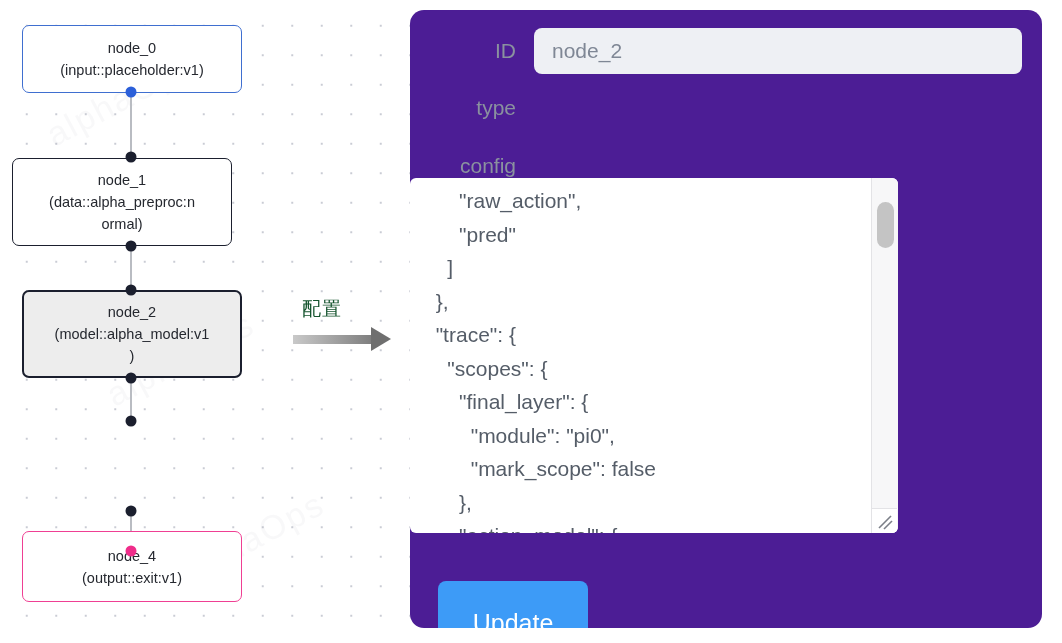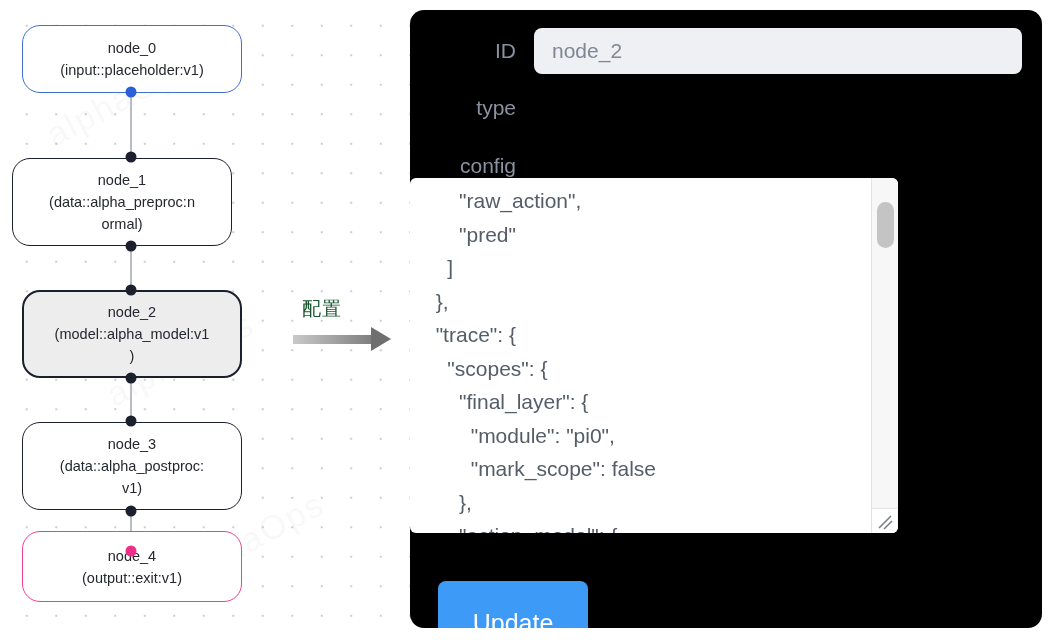--- a/index.html
+++ b/index.html
@@ -60,21 +60,21 @@
   }
   .port.blue   { background: #2b5fd9; }
   .port.pink   { background: #ef2d8a; }
 
   
   .node {
     position: absolute;
     box-sizing: border-box;
     background: #ffffff;
     border: 1.6px solid #1b1f2e;
-    border-radius: 18px;
+    border-radius: 7px;
     display: flex;
     align-items: center;
     justify-content: center;
     text-align: center;
     color: #25282f;
     font-size: 14.5px;
     line-height: 22px;
     padding: 2px 28px;
     white-space: pre-line;
   }
@@ -120,21 +120,21 @@
     border-left: 20px solid #6f6f6f;
   }
 
   
   #config-panel {
     position: absolute;
     left: 410px;
     top: 10px;
     width: 632px;
     height: 618px;
-    background: #000000;
+    background: #4c1d95;
     border-radius: 14px;
     box-sizing: border-box;
     overflow: hidden;
     padding: 18px 0 0 0;
   }
   .field-row {
     display: flex;
     align-items: center;
     margin-bottom: 22px;
   }
@@ -264,25 +264,20 @@
   <div class="port" style="left:131px; top:246px;"></div>
 
   <div class="node selected" style="left:22px; top:290px; width:220px; height:88px;">
     <span>node_2
 (model::alpha_model:v1
 )</span>
   </div>
   <div class="port" style="left:131px; top:290px;"></div>
   <div class="port" style="left:131px; top:378px;"></div>
 
-  <div class="node" style="left:22px; top:422px; width:220px; height:88px;">
-    <span>node_3
-(data::alpha_postproc:
-v1)</span>
-  </div>
   <div class="port" style="left:131px; top:421px;"></div>
   <div class="port" style="left:131px; top:511px;"></div>
 
   <div class="node output-node" style="left:22px; top:531px; width:220px; height:71px;">
     <span>node_4
 (output::exit:v1)</span>
   </div>
   <div class="port pink" style="left:131px; top:551px;"></div>
 
 </div>

